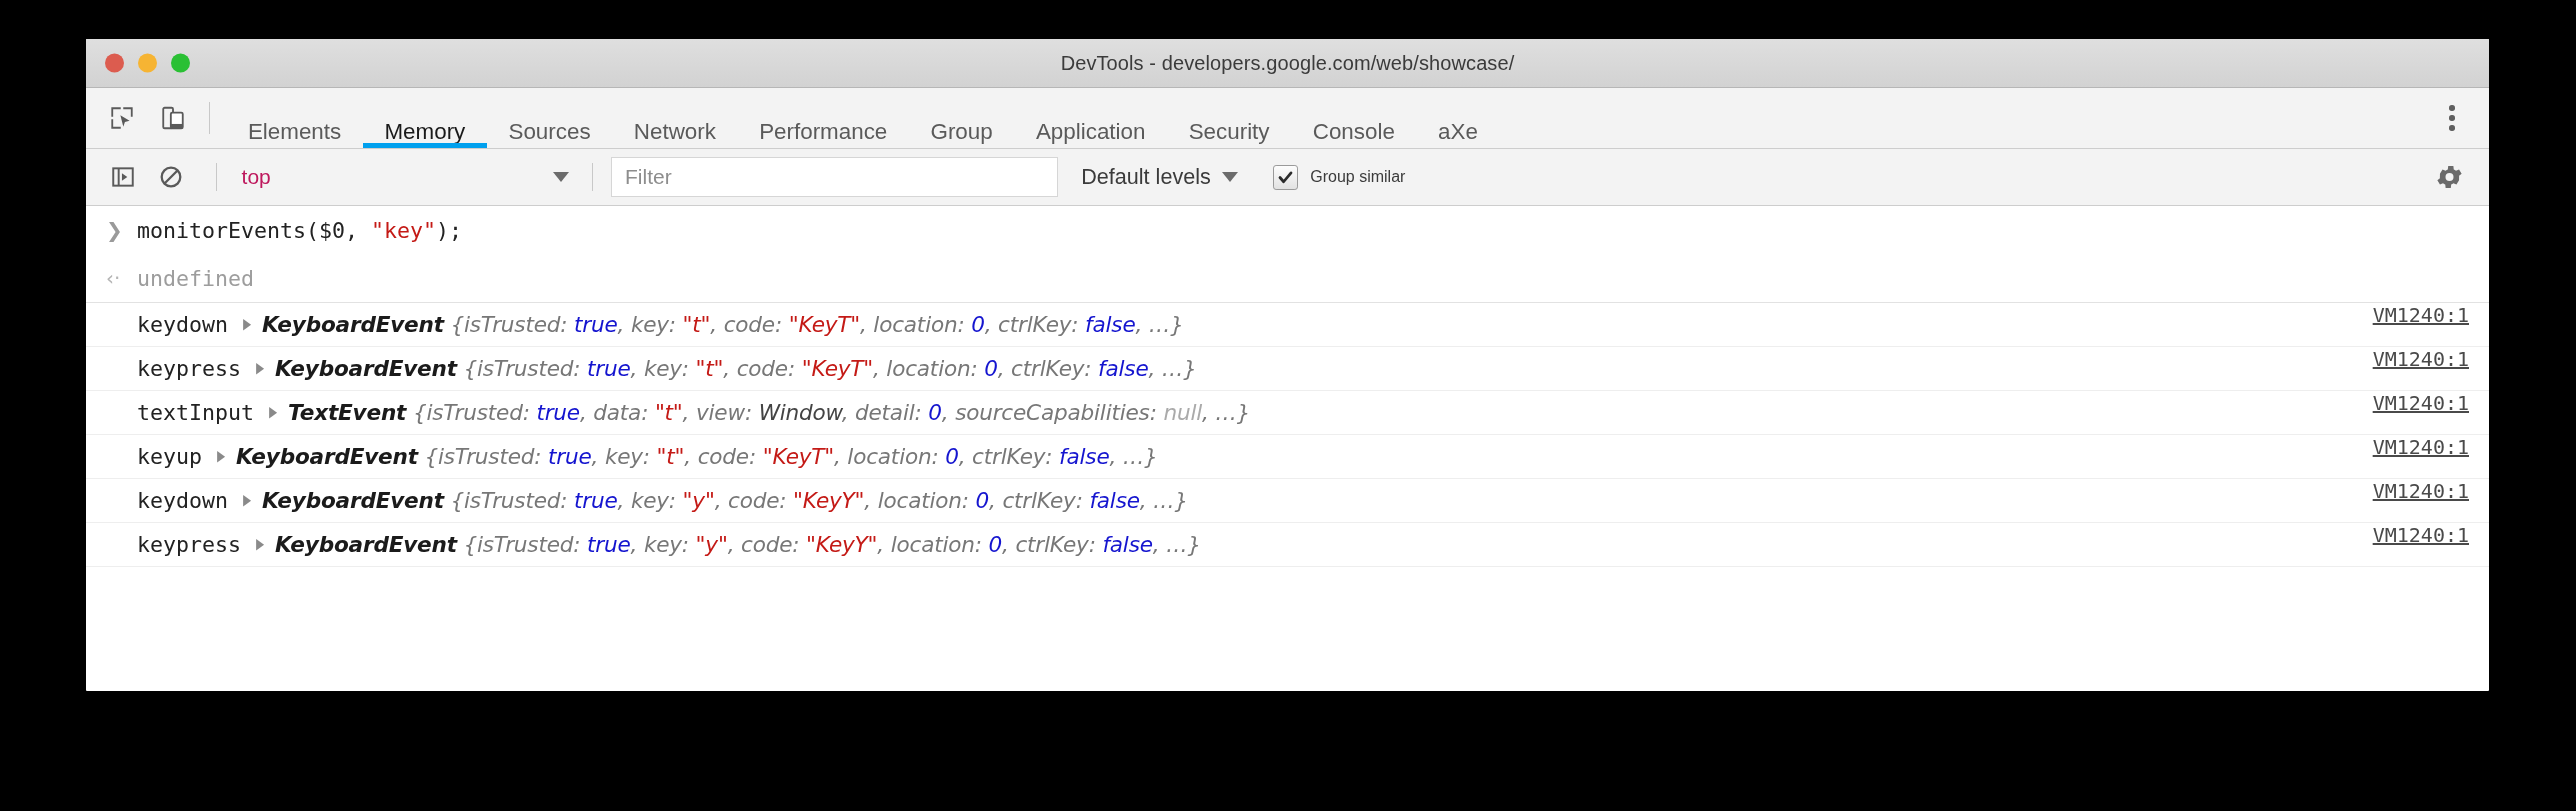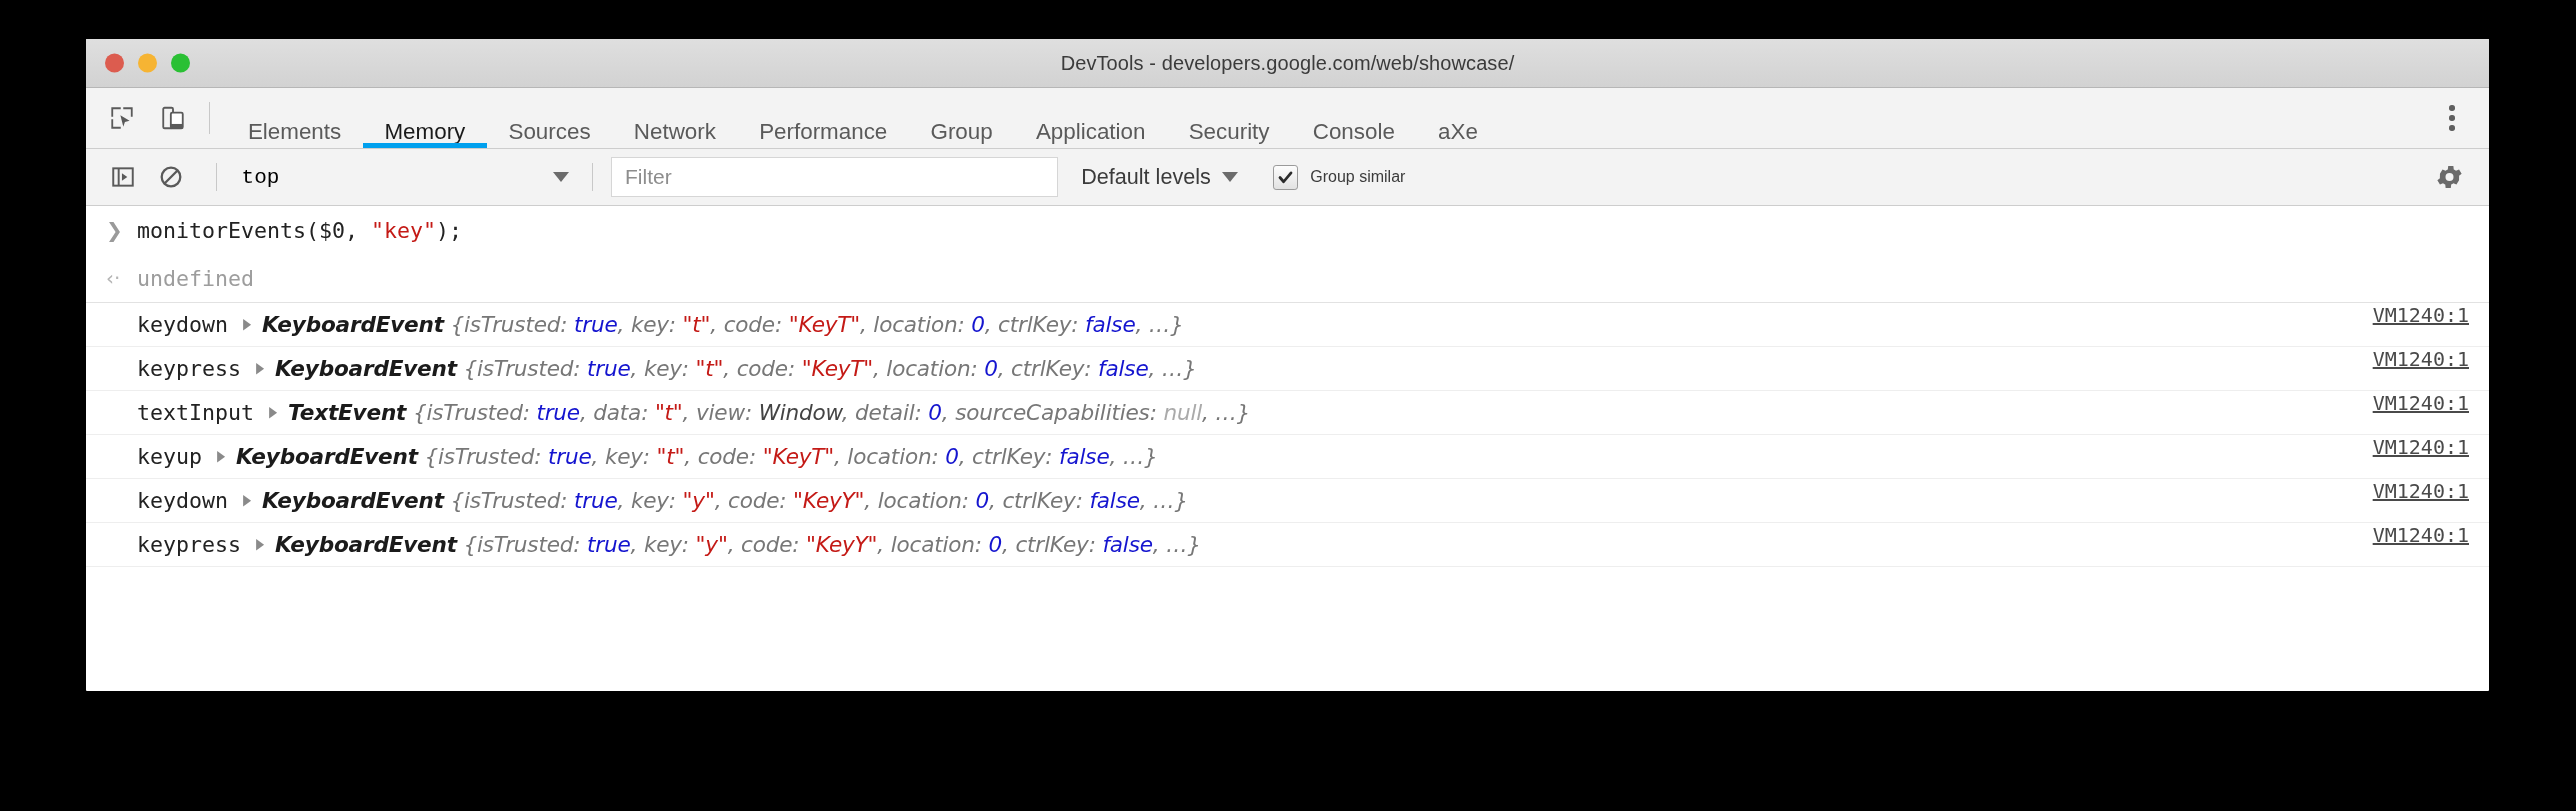--- a/index.html
+++ b/index.html
@@ -168,24 +168,23 @@
     margin: 0 14px;
   }
   .context-select {
     display: flex;
     align-items: center;
     width: 347px;
     cursor: pointer;
   }
   .context-label {
     font-size: 21px;
-    color: #000000;
+    color: #be185d;
     flex: 1;
     padding-left: 10.8px;
-    font-family: Liberation Mono, monospace;
   }
   .caret {
     width: 0; height: 0;
     border-left: 8.5px solid transparent;
     border-right: 8.5px solid transparent;
     border-top: 10px solid #6b6b6b;
     margin-right: 9.3px;
   }
   .filter-input {
     width: 447px;

